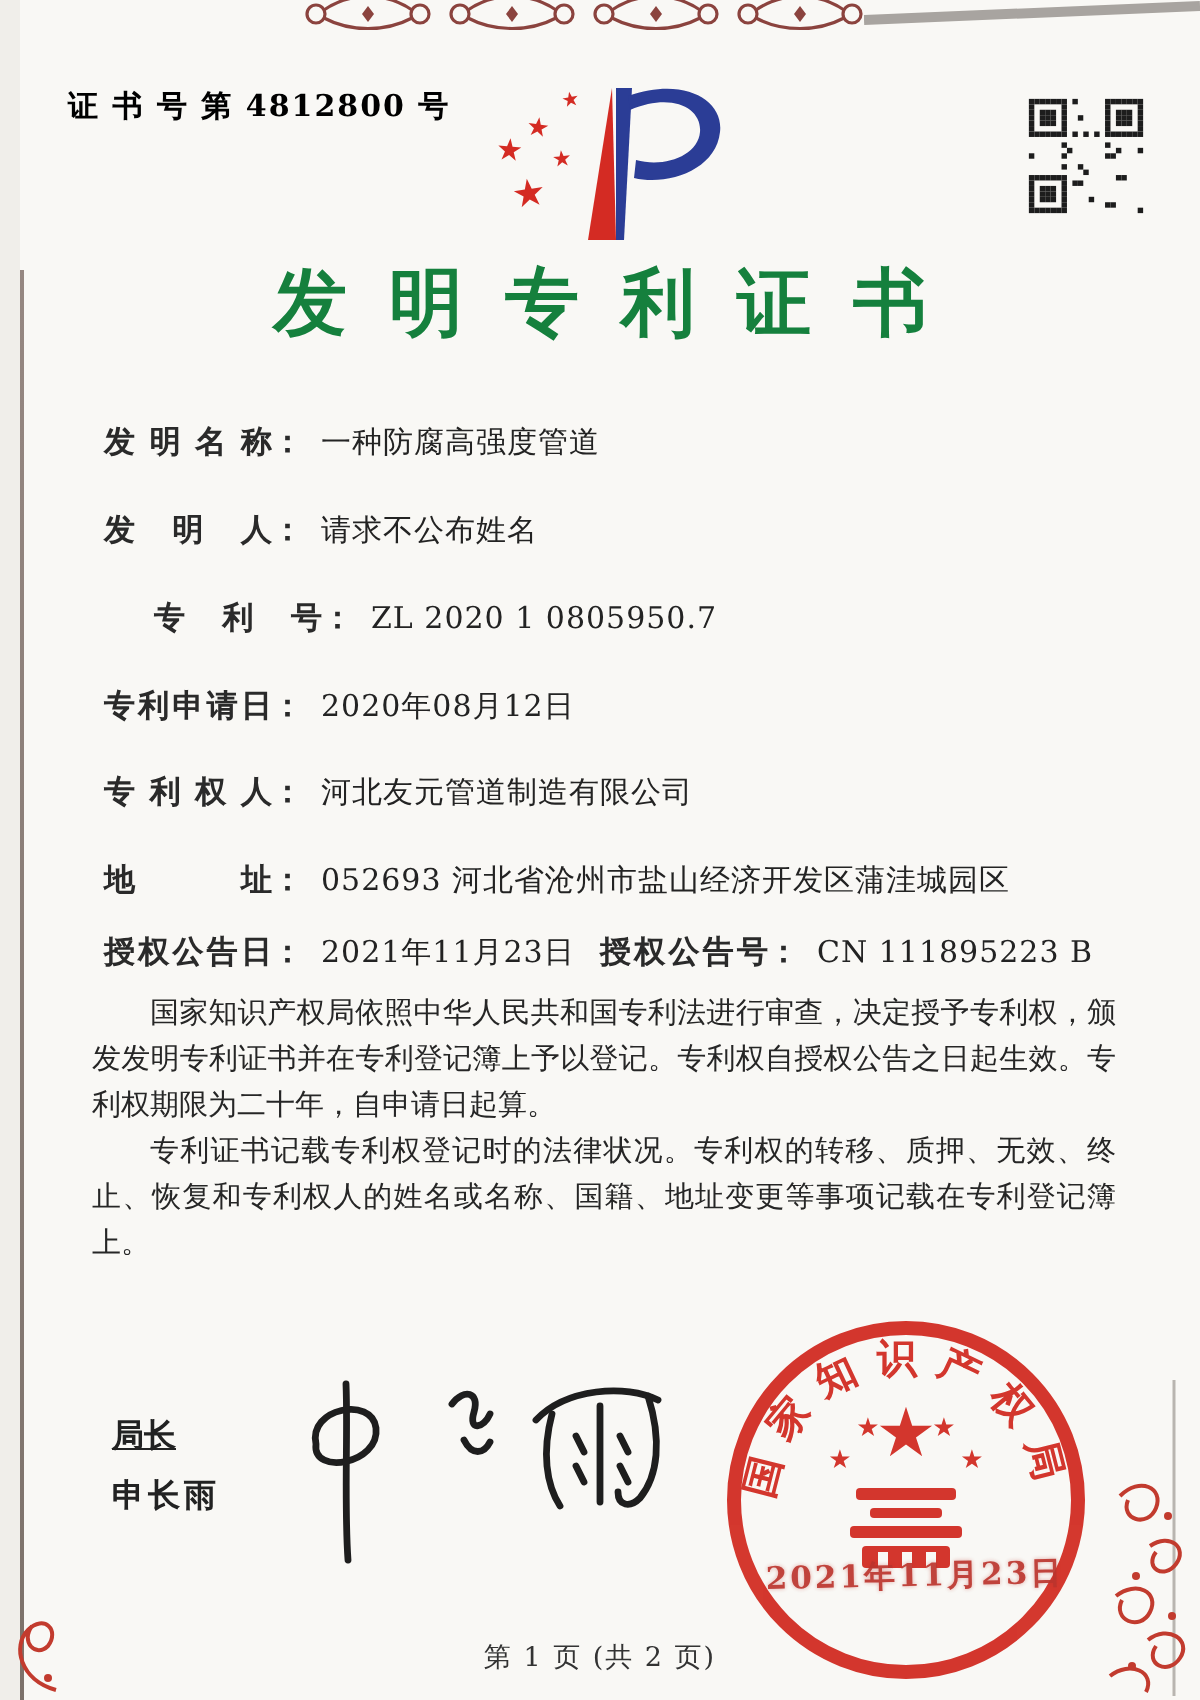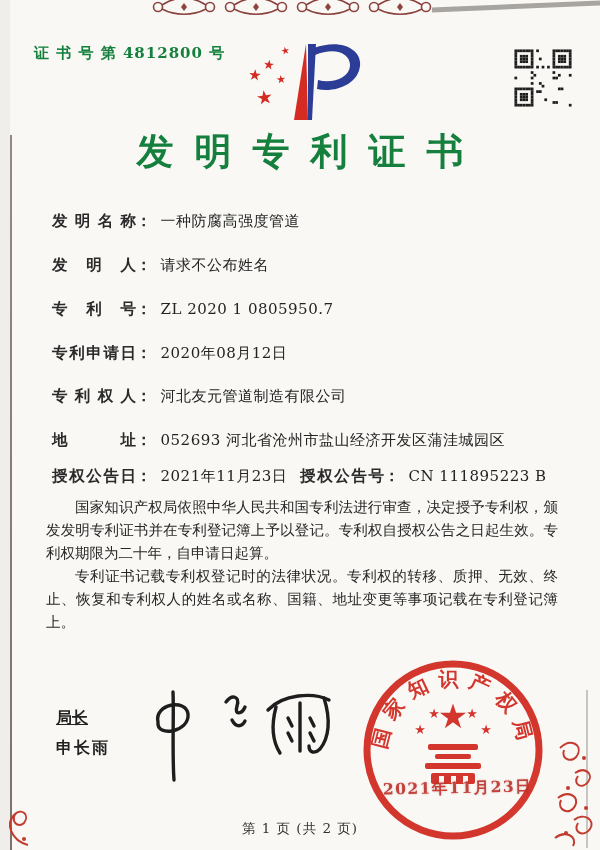--- a/index.html
+++ b/index.html
@@ -3,35 +3,35 @@
 <meta charset="utf-8">
 <style>
   html,body{margin:0;padding:0;background:#e9e7e3;}
   .page{position:relative;width:600px;height:850px;background:#f9f8f5;overflow:hidden;
         font-family:"DejaVu Serif","Liberation Serif",serif;color:#222;}
   
   .left-strip{position:absolute;left:0;top:0;width:10px;height:850px;background:#f0eeea;}
   .left-edge-line{position:absolute;left:10px;top:135px;width:2px;height:715px;
         background:linear-gradient(#6b5750,#47382f);opacity:.7;}
   .cert-number{position:absolute;left:34px;top:44px;font-size:15px;font-weight:bold;
-        letter-spacing:1px;color:#15803d;}
+        letter-spacing:1px;color:#000000;}
   
   .logo-svg{position:absolute;left:292px;top:40px;width:78px;height:84px;}
   .logo-star{position:absolute;color:#d42b23;font-family:"DejaVu Sans",sans-serif;line-height:1;}
   #ls1{left:281px;top:46px;font-size:10px;transform:rotate(-10deg);}
   #ls2{left:263px;top:58px;font-size:13px;transform:rotate(8deg);}
   #ls3{left:276px;top:74px;font-size:11px;transform:rotate(-6deg);}
   #ls4{left:248px;top:68px;font-size:15px;transform:rotate(5deg);}
   #ls5{left:256px;top:88px;font-size:19px;transform:rotate(-8deg);}
   .qr{position:absolute;left:509px;top:44px;width:68px;height:68px;}
   .title{position:absolute;left:0;top:127px;width:100%;text-align:center;font-size:37px;
         font-weight:bold;letter-spacing:21px;text-indent:21px;color:#15803d;}
   
   .frow{position:absolute;left:52px;right:30px;white-space:nowrap;}
-  #fr0{top:211px;} #fr1{top:255px;} #fr2{top:299px;} #fr3{top:343px;}
+  #fr0{top:211px;} #fr1{top:255px;} #fr2{top:299px;margin-left:25px;} #fr3{top:343px;}
   #fr4{top:386px;} #fr5{top:430px;} #fr6{top:466px;}
   .flabel{display:inline-block;width:84px;text-align:justify;text-align-last:justify;
         font-weight:bold;font-size:15.5px;vertical-align:top;color:#2a2a2a;}
   .fcolon{font-weight:bold;font-size:15.5px;margin-right:9px;color:#2a2a2a;}
   .fvalue{font-size:15px;letter-spacing:.5px;color:#232323;}
   .grant-right{position:absolute;left:248px;top:0;white-space:nowrap;}
   
   .body-text{position:absolute;left:46px;top:496px;width:512px;font-size:14.5px;
         line-height:23px;text-align:justify;color:#262626;}
   .bp{text-indent:2em;margin:0;}

